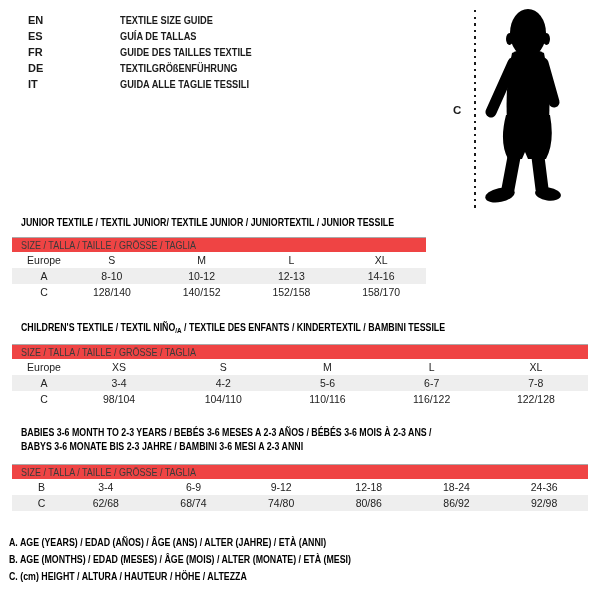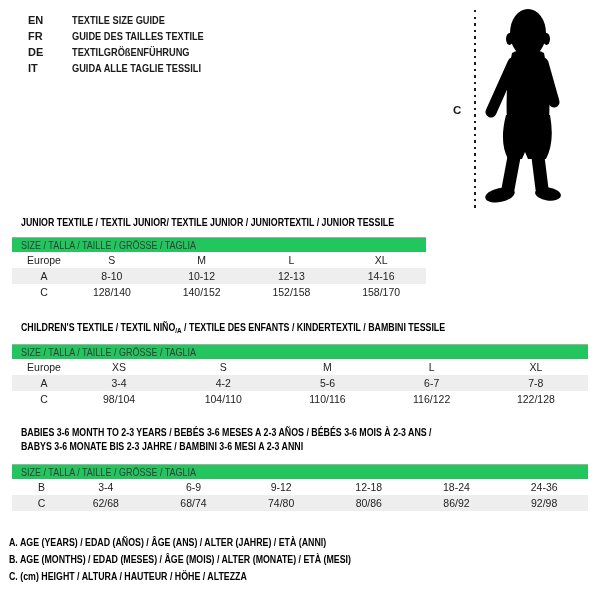--- a/index.html
+++ b/index.html
@@ -5,53 +5,57 @@
   html,body{margin:0;padding:0;background:#fff;}
   .canvas{
     position:relative;width:600px;height:600px;background:#ffffff;
     font-family:"Liberation Sans", sans-serif;color:#1a1a1a;overflow:hidden;
   }
   .cond{display:inline-block;transform:scaleX(.84);transform-origin:0 50%;white-space:nowrap;}
   .cond90{display:inline-block;transform:scaleX(.9);transform-origin:0 50%;white-space:nowrap;}
 
   
   .lang-list{position:absolute;left:28px;top:12px;}
-  .lang-row{display:flex;line-height:16px;font-weight:bold;font-size:11px;}
+  .lang-row{display:flex;line-height:16px;font-weight:bold;font-size:11px;gap:48px;}
   .lang-code{width:44px;flex:0 0 44px;}
 
   
   .measure-line{position:absolute;left:474px;top:10px;width:2px;height:202px;
     background:repeating-linear-gradient(to bottom,#1a1a1a 0 2.5px,transparent 2.5px 6.5px);}
   .measure-label{position:absolute;left:453px;top:104px;font-weight:bold;font-size:11.5px;}
   .baby-svg{position:absolute;left:482px;top:9px;}
 
   
   .sec-title{position:absolute;left:21px;font-weight:bold;font-size:10.5px;line-height:14px;color:#000;}
   sub.small{font-size:7.5px;vertical-align:-2px;}
 
   
   table{position:absolute;left:12px;border-collapse:collapse;table-layout:fixed;}
   td{font-size:10.5px;height:16px;padding:0;text-align:center;vertical-align:middle;color:#222;}
   td.lbl{text-align:center;padding-left:9px;}
-  tr.bar td{background:#22c55e;border-top:1px solid #a9a9a9;height:14px;text-align:left;
+  tr.bar td{background:#ef4444;border-top:1px solid #a9a9a9;height:14px;text-align:left;
             padding-left:9px;font-size:10px;color:#3a3a3a;}
   tr.stripe td{background:#eeeeee;}
 
   
   .footnotes{position:absolute;left:9px;top:534px;font-weight:bold;font-size:10.5px;line-height:17px;color:#000;}
 </style>
 </head>
 <body>
 
 <div class="canvas">
 
   <div class="lang-list">
     <div class="lang-row">
       <span class="lang-code">EN</span>
       <span class="cond">TEXTILE SIZE GUIDE</span>
+    </div>
+    <div class="lang-row">
+      <span class="lang-code">ES</span>
+      <span class="cond">GUÍA DE TALLAS</span>
     </div>
     <div class="lang-row">
       <span class="lang-code">FR</span>
       <span class="cond">GUIDE DES TAILLES TEXTILE</span>
     </div>
     <div class="lang-row">
       <span class="lang-code">DE</span>
       <span class="cond">TEXTILGRÖßENFÜHRUNG</span>
     </div>
     <div class="lang-row">

